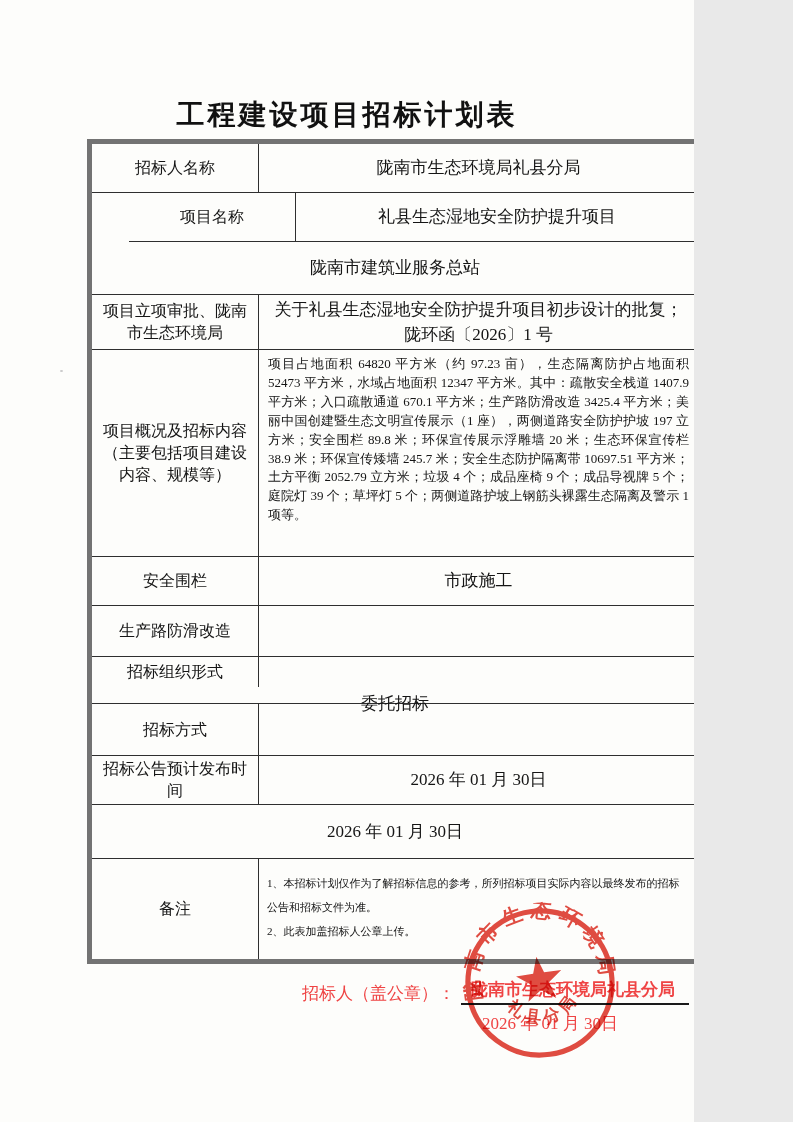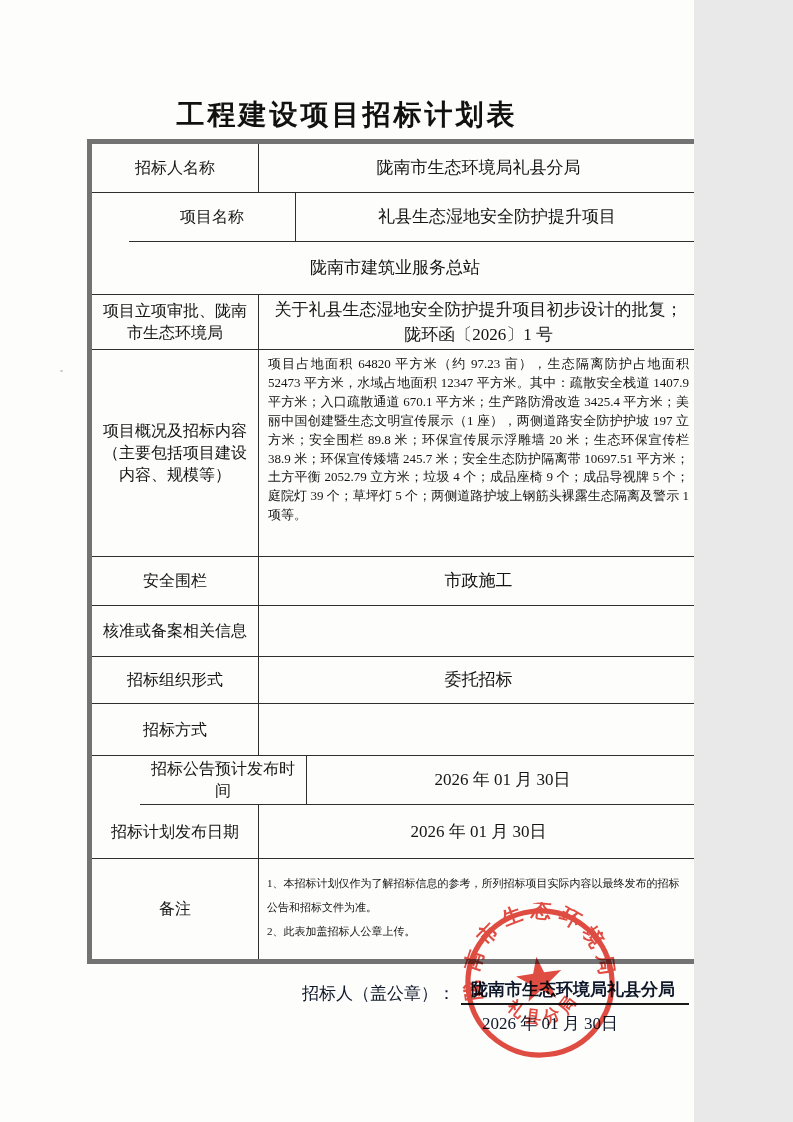--- a/index.html
+++ b/index.html
@@ -30,33 +30,33 @@
     width:167px;border-right:1.5px solid #2f2f2f;
     font-size:16px;line-height:22px;text-align:center;
     padding:4px 6px;flex-shrink:0;
   }
   .cell.value{
     flex:1;font-size:17px;line-height:26px;text-align:center;
     padding:4px 8px;
   }
   .r0{height:49px;} .r1{height:49px;margin-left:37px;} .r2{height:53px;}
   .r3{height:55px;} .r4{height:207px;} .r5{height:49px;}
-  .r6{height:51px;} .r7{height:47px;} .r8{height:52px;}
-  .r9{height:49px;margin-left:48px;} .r10{height:54px;} .r11{height:100px;}
+  .r6{height:51px;} .r7{height:47px;flex-direction:column;} .r8{height:52px;}
+  .r9{height:49px;} .r10{height:54px;} .r11{height:100px;}
   .r4 .cell.value{
     font-size:13px;line-height:18.9px;text-align:justify;
     padding:5px 9px;display:block;
   }
   .r3 .cell.value{line-height:25px;}
   .r11 .cell.value{
     text-align:left;font-size:11px;line-height:24px;
     white-space:pre-line;display:block;padding-top:12px;
   }
   .footer{
-    position:absolute;left:87px;top:978px;width:616px;font-size:17px;color:#0f172a;
+    position:absolute;left:87px;top:978px;width:616px;font-size:17px;color:#ef4444;
   }
   .sign-line{display:flex;align-items:flex-end;padding-left:215px;}
   .sign-label{white-space:nowrap;}
   .sign-name{
     border-bottom:2px solid #1a1a1a;
     padding:0 14px 2px 10px;margin-left:6px;white-space:nowrap;
     font-weight:bold;
   }
   .date-line{
     width:240px;margin-left:343px;margin-top:7px;text-align:center;
@@ -93,35 +93,34 @@
     </div>
     <div class="trow r4">
       <div class="cell label">项目概况及招标内容（主要包括项目建设内容、规模等）</div>
       <div class="cell value">项目占地面积 64820 平方米（约 97.23 亩），生态隔离防护占地面积 52473 平方米，水域占地面积 12347 平方米。其中：疏散安全栈道 1407.9 平方米；入口疏散通道 670.1 平方米；生产路防滑改造 3425.4 平方米；美丽中国创建暨生态文明宣传展示（1 座），两侧道路安全防护护坡 197 立方米；安全围栏 89.8 米；环保宣传展示浮雕墙 20 米；生态环保宣传栏 38.9 米；环保宣传矮墙 245.7 米；安全生态防护隔离带 10697.51 平方米；土方平衡 2052.79 立方米；垃圾 4 个；成品座椅 9 个；成品导视牌 5 个；庭院灯 39 个；草坪灯 5 个；两侧道路护坡上钢筋头裸露生态隔离及警示 1 项等。</div>
     </div>
     <div class="trow r5">
       <div class="cell label">安全围栏</div>
       <div class="cell value">市政施工</div>
     </div>
     <div class="trow r6">
-      <div class="cell label">核准或备案相关信息</div>
+      <div class="cell label">生产路防滑改造</div>
     </div>
     <div class="trow r7">
       <div class="cell label">招标组织形式</div>
       <div class="cell value">委托招标</div>
     </div>
     <div class="trow r8">
       <div class="cell label">招标方式</div>
     </div>
     <div class="trow r9">
       <div class="cell label">招标公告预计发布时间</div>
       <div class="cell value">2026 年 01 月 30日</div>
     </div>
     <div class="trow r10">
-      <div class="cell label">招标计划发布日期</div>
       <div class="cell value">2026 年 01 月 30日</div>
     </div>
     <div class="trow r11">
       <div class="cell label">备注</div>
       <div class="cell value">1、本招标计划仅作为了解招标信息的参考，所列招标项目实际内容以最终发布的招标公告和招标文件为准。
 2、此表加盖招标人公章上传。</div>
     </div>
   </div>
 
   <div class="footer">

